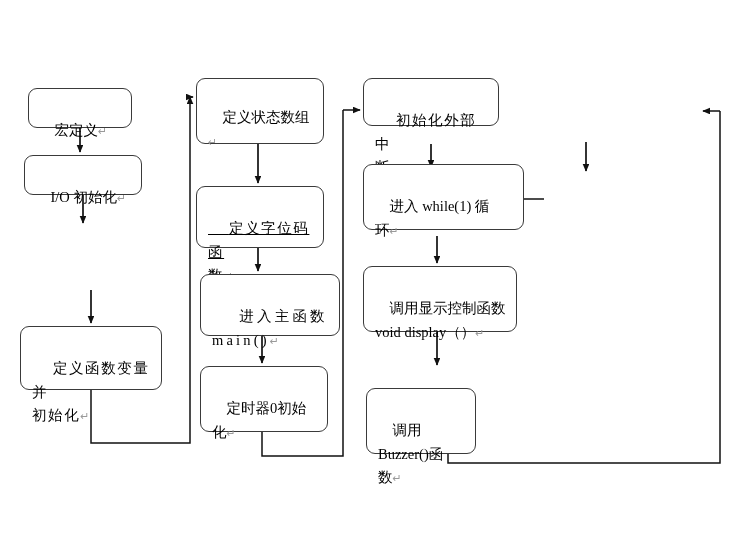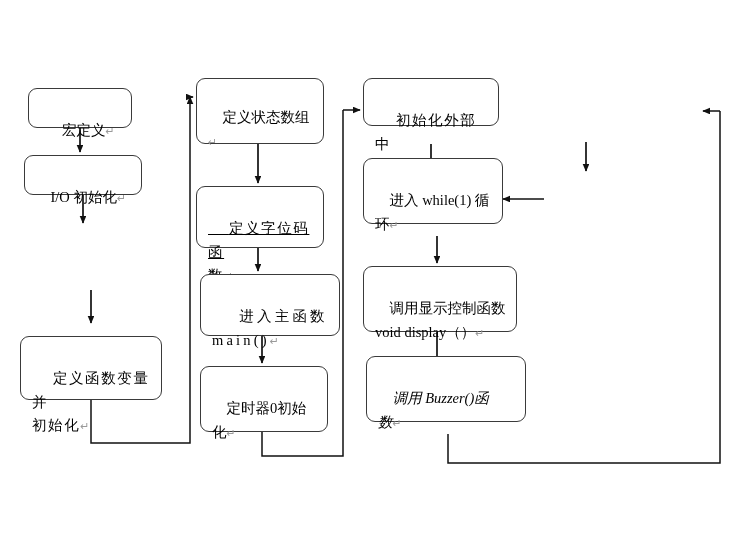--- a/index.html
+++ b/index.html
@@ -29,21 +29,21 @@
     border-radius: 9px;
     background: #ffffff;
     color: #000000;
     font-size: 14.5px;
     line-height: 1.62;
     padding: 7px 9px 6px 11px;
     z-index: 3;
     white-space: pre-wrap;
     word-break: break-word;
   }
-  .node.center { text-align: center; }
+  .node.center { }
   .node.wide-sp { letter-spacing: 3.2px; }
   .node.sp2 { letter-spacing: 1.6px; }
   .pilcrow {
     color: #9a9a9a;
     font-size: 11px;
     font-family: "DejaVu Sans", sans-serif;
     letter-spacing: 0;
   }
 </style>
 </head>
@@ -86,21 +86,21 @@
 
   <div class="node center" style="left:28px; top:88px; width:104px; height:40px;">
     <span>宏定义</span><span class="pilcrow">↵</span>
   </div>
 
   <div class="node" style="left:24px; top:155px; width:118px; height:40px; ">
     <span>I/O 初始化</span><span class="pilcrow">↵</span>
   </div>
 
 
-  <div class="node sp2" style="left:20px; top:326px; width:142px; height:64px;margin-top:10px;">
+  <div class="node sp2" style="left:20px; top:326px; width:142px; height:64px;">
     <span>定义函数变量并
 初始化</span><span class="pilcrow">↵</span>
   </div>
 
   <div class="node" style="left:196px; top:78px; width:128px; height:66px; padding-top:4px;">
     <span>定义状态数组</span><span class="pilcrow">↵</span>
   </div>
 
   <div class="node sp2" style="left:196px; top:186px; width:128px; height:62px;text-decoration:underline;">
     <span>定义字位码函
@@ -114,30 +114,30 @@
 
   <div class="node" style="left:200px; top:366px; width:128px; height:66px;">
     <span>定时器0初始化</span><span class="pilcrow">↵</span>
   </div>
 
   <div class="node sp2" style="left:363px; top:78px; width:136px; height:48px;">
     <span>初始化外部中
 断</span><span class="pilcrow">↵</span>
   </div>
 
-  <div class="node" style="left:363px; top:158px; width:140px; height:66px;">
+  <div class="node" style="left:363px; top:164px; width:161px; height:66px;">
     <span>进入 while(1) 循
 环</span><span class="pilcrow">↵</span>
   </div>
 
   <div class="node" style="left:363px; top:266px; width:154px; height:66px;">
     <span>调用显示控制函数
 void display（）</span><span class="pilcrow">↵</span>
   </div>
 
-  <div class="node" style="left:366px; top:356px; width:160px; height:66px;font-style:italic;">
+  <div class="node" style="left:366px; top:388px; width:110px; height:66px;">
     <span>调用 Buzzer()函
 数</span><span class="pilcrow">↵</span>
   </div>
 
 
 
 </div>
 
 </body></html>

